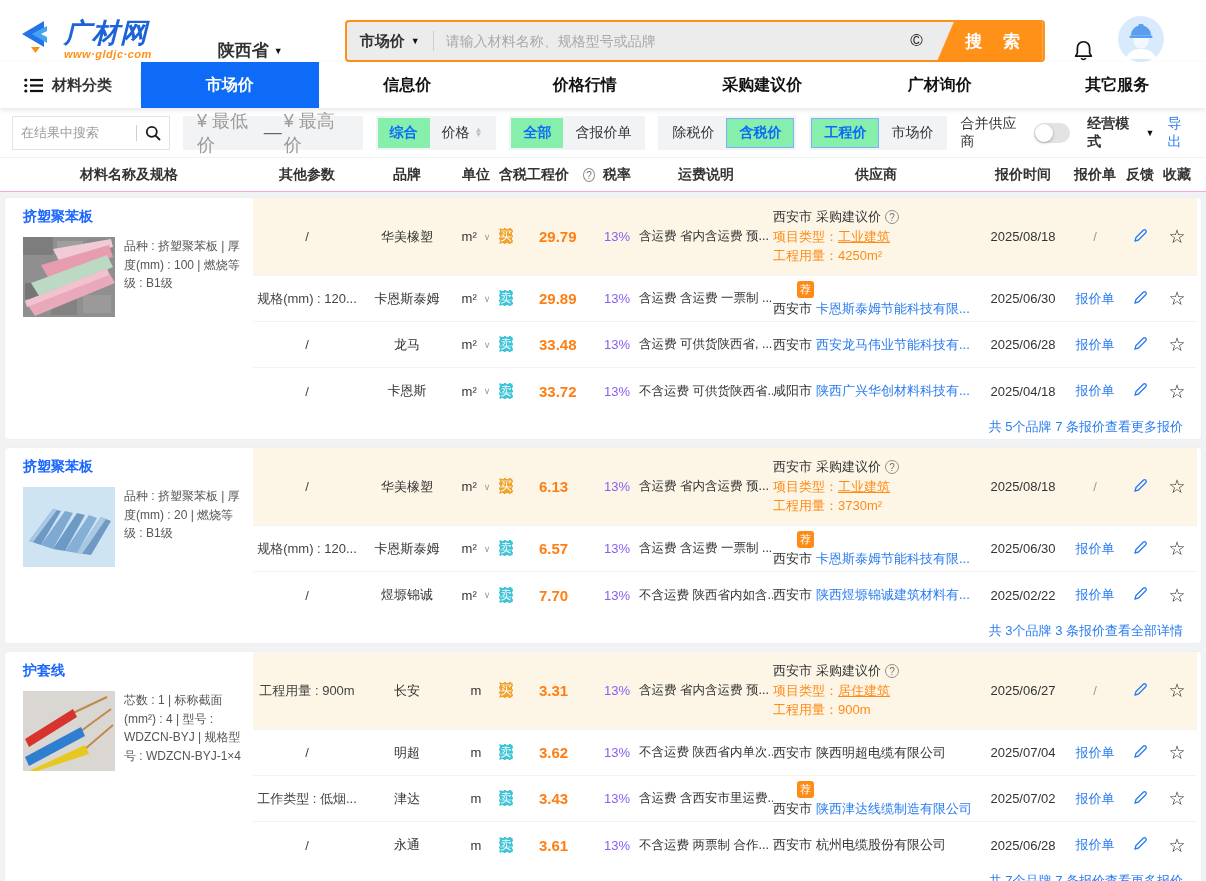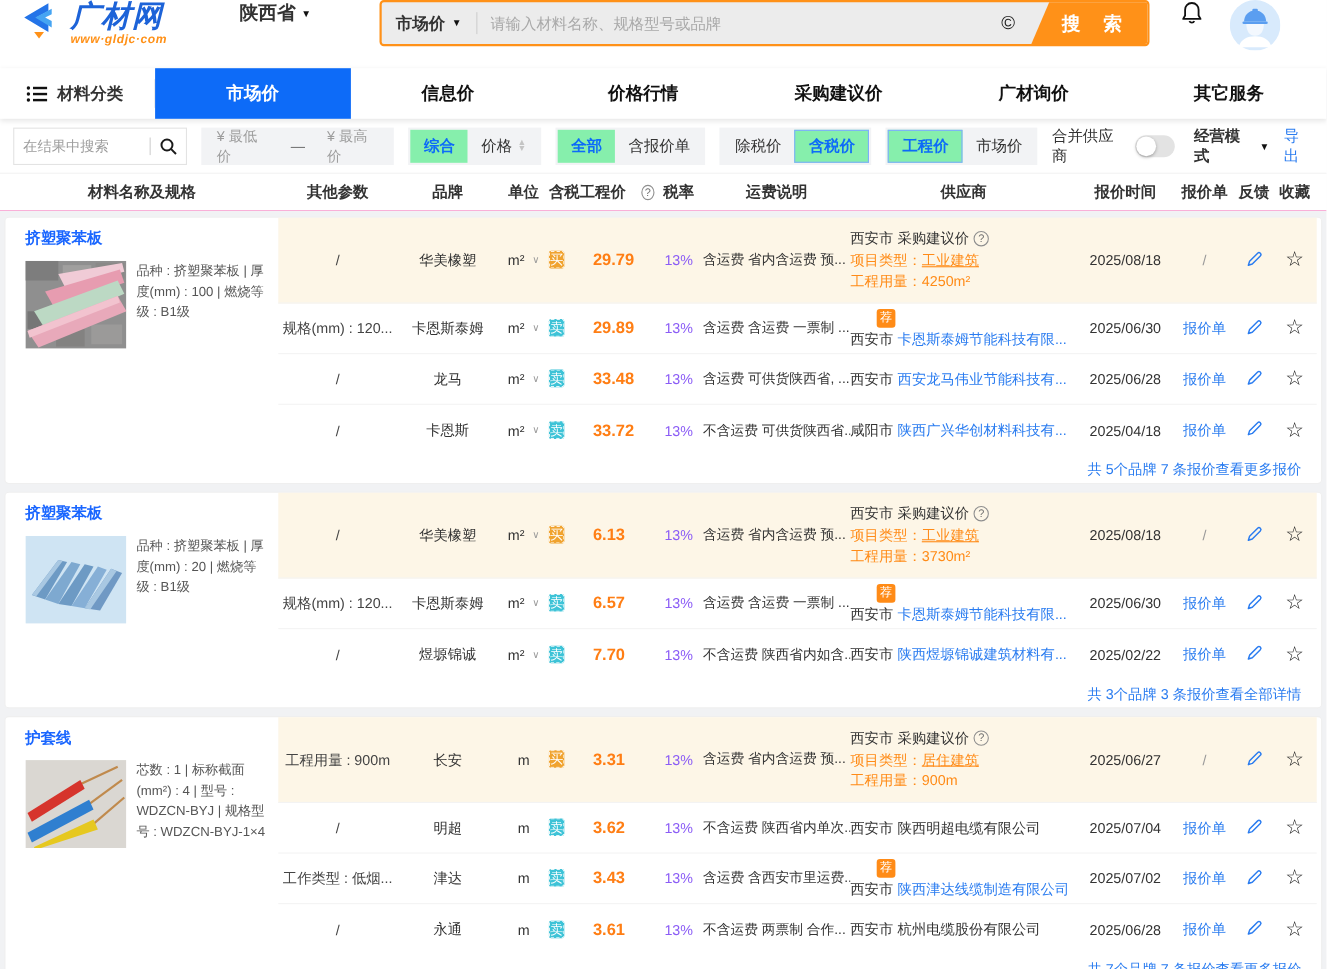--- a/index.html
+++ b/index.html
@@ -1,20 +1,20 @@
 <!DOCTYPE html>
 <html><head>
 <meta charset="utf-8">
 <style>
   * { margin:0; padding:0; box-sizing:border-box; }
   html,body { width:1206px; height:881px; overflow:hidden; background:#fff;
     font-family:"Liberation Sans","DejaVu Sans",sans-serif; color:#333; }
 
   
-  .topbar { height:62px; display:flex; align-items:flex-start; padding:0 14px; background:#fff; }
+  .topbar { height:62px; display:flex; align-items:flex-end; padding:0 14px; background:#fff; }
   .logo { display:flex; align-items:center; gap:6px; cursor:pointer; }
   .logo-txt { display:flex; flex-direction:column; line-height:1; }
   .logo-cn { font-size:27px; font-weight:900; color:#1d63d8; font-style:italic; letter-spacing:1px; }
   .logo-en { font-size:11px; font-weight:bold; color:#ff9118; font-style:italic; margin-top:2px; letter-spacing:.5px; }
   .region { margin-left:66px; font-size:17px; font-weight:bold; display:flex; align-items:center; gap:5px; cursor:pointer; }
   .caret { font-size:9px; color:#111; }
   .searchbar { margin-left:62px; width:700px; height:42px; border:2px solid #ff9118; border-radius:4px;
     background:#ececec; display:flex; align-items:center; overflow:hidden; }
   .search-cat { padding:0 13px; font-size:15px; font-weight:bold; display:flex; align-items:center; gap:6px; cursor:pointer; white-space:nowrap; }
   .vdiv { width:1px; height:20px; background:#cfcfcf; }
@@ -35,21 +35,21 @@
   .tab { flex:1; display:flex; align-items:center; justify-content:center; font-size:16px; font-weight:bold; cursor:pointer; color:#111; }
   .tab.active { background:#0d6bf8; color:#fff; }
 
   
   .filterbar { height:50px; display:flex; align-items:center; gap:13px; padding:0 12px; background:#fff; border-bottom:1px solid #f1f1f1; }
   .fsearch { width:158px; height:34px; border:1px solid #e3e3e3; background:#fff; display:flex; align-items:center; }
   .fsearch input { flex:1; min-width:0; border:none; outline:none; padding:0 8px; font-size:13px; background:transparent; }
   .fsearch input::placeholder { color:#9c9c9c; }
   .fsearch .vdiv { height:16px; }
   .fsearch .mag { padding:0 8px; display:flex; cursor:pointer; }
-  .range { height:34px; background:#f2f3f5; display:flex; align-items:center; gap:20px; padding:0 14px; color:#9c9c9c; font-size:13px; }
+  .range { height:34px; background:#f2f3f5; display:flex; align-items:center; gap:2px; padding:0 14px; color:#9c9c9c; font-size:18px; }
   .seg { height:34px; background:#f2f3f5; display:flex; align-items:center; padding:2px; font-size:14px; }
   .seg .opt { padding:0 12px; height:30px; display:flex; align-items:center; cursor:pointer; color:#333; white-space:nowrap; }
   .seg .opt.on { background:#86efac; color:#0d6bf8; font-weight:bold; }
   .seg .opt.on.bord { border:1px solid #7eaefc; }
   .arrows { display:inline-flex; flex-direction:column; margin-left:5px; line-height:.55; font-size:8px; color:#c4c4c4; }
   .mergewrap { display:flex; align-items:center; gap:8px; font-size:14px; }
   .toggle { width:38px; height:20px; border-radius:10px; background:#e3e3e3; position:relative; cursor:pointer; }
   .knob { position:absolute; left:1px; top:1px; width:18px; height:18px; border-radius:50%; background:#fff; box-shadow:0 1px 3px rgba(0,0,0,.3); }
   .bizmode { font-size:14px; font-weight:bold; display:flex; align-items:center; gap:6px; cursor:pointer; margin-left:4px; }
   .export { margin-left:auto; color:#2a7cf0; font-size:14px; cursor:pointer; }

